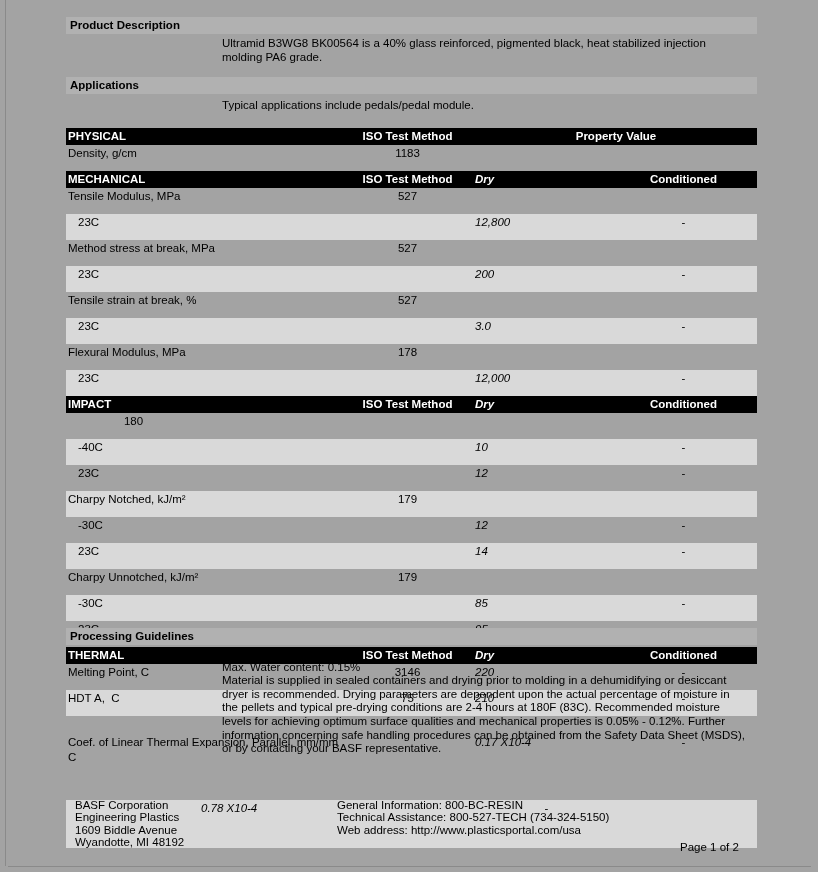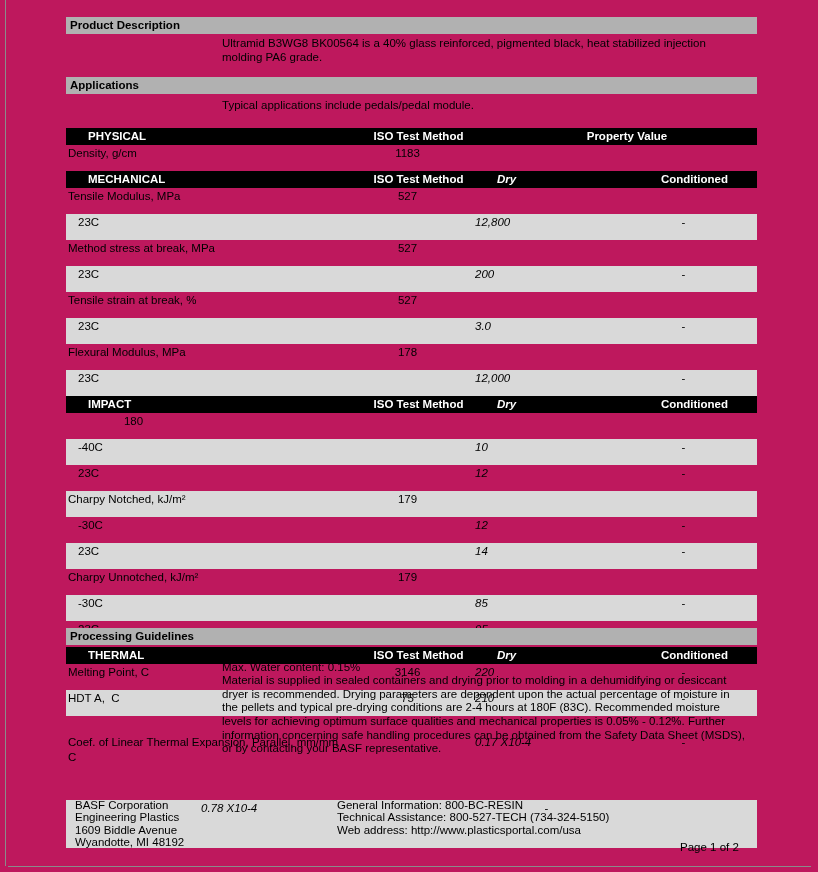--- a/index.html
+++ b/index.html
@@ -1,39 +1,39 @@
 <!DOCTYPE html>
 <html><head>
 <meta charset="utf-8">
 <style>
   * { margin:0; padding:0; box-sizing:border-box; }
   html,body { background:#fff; }
   .page {
-    position:relative; width:818px; height:872px; background:#be185d;
+    position:relative; width:818px; height:872px; background:#a3a3a3;
     font-family:"Liberation Sans","DejaVu Sans",sans-serif; color:#000;
     overflow:hidden;
   }
   .edge-left { position:absolute; left:5px; top:0; width:1px; height:866px; background:#8a8a8a; }
   .edge-bottom { position:absolute; left:8px; top:866px; width:803px; height:1px; background:#8a8a8a; }
 
   .section-bar {
     position:absolute; left:66px; width:691px; height:17px;
     background:#b1b1b1; line-height:17px; padding-left:4px;
     font-size:11.5px; font-weight:bold; color:#000;
   }
   .body-text {
     position:absolute; left:222px; width:522px;
     font-size:11.5px; line-height:14px; color:#000;
   }
 
   .props-table { position:absolute; left:66px; top:128px; width:691px; font-size:11.5px; }
   .t-row { display:flex; height:26px; }
   .t-row > div { line-height:17.5px; overflow:hidden; }
   .t-head { background:#000; color:#fff; font-weight:bold; height:17px; }
-  .t-head > div { line-height:17px;padding-left:22px; }
+  .t-head > div { line-height:17px; }
   .t-row.shaded { background:#d9d9d9; }
   .t-row.tall { height:48px;margin-top:18px; }
   .t-row.tall > div { line-height:15px; padding-top:1px; }
   .c1 { width:274px; padding-left:2px; white-space:pre-wrap; }
   .c1.indent { padding-left:12px; }
   .c2 { width:135px; text-align:center; }
   .c3 { width:135px; text-align:left;font-style:italic; }
   .c4 { flex:1; text-align:center; }
   .c34 { width:282px; text-align:center; }
 

